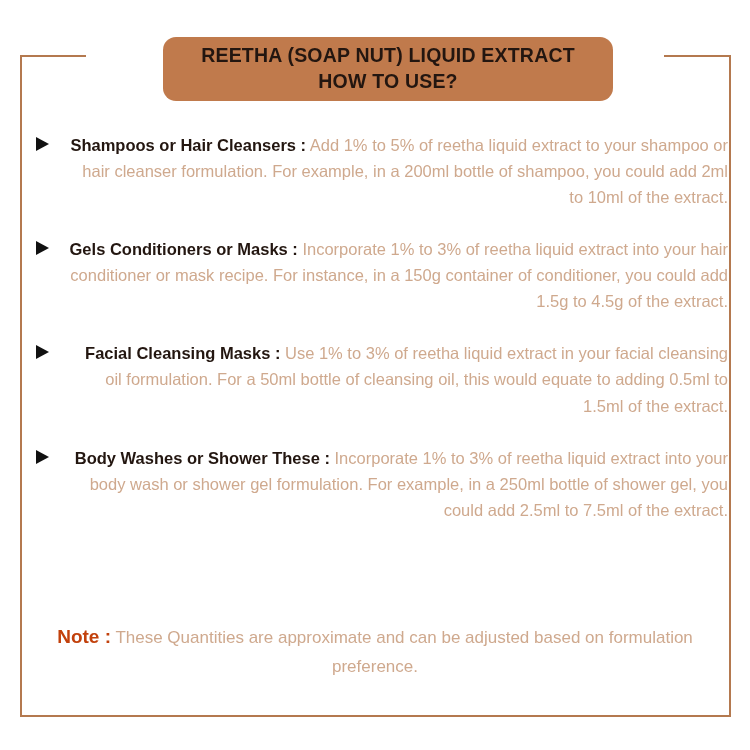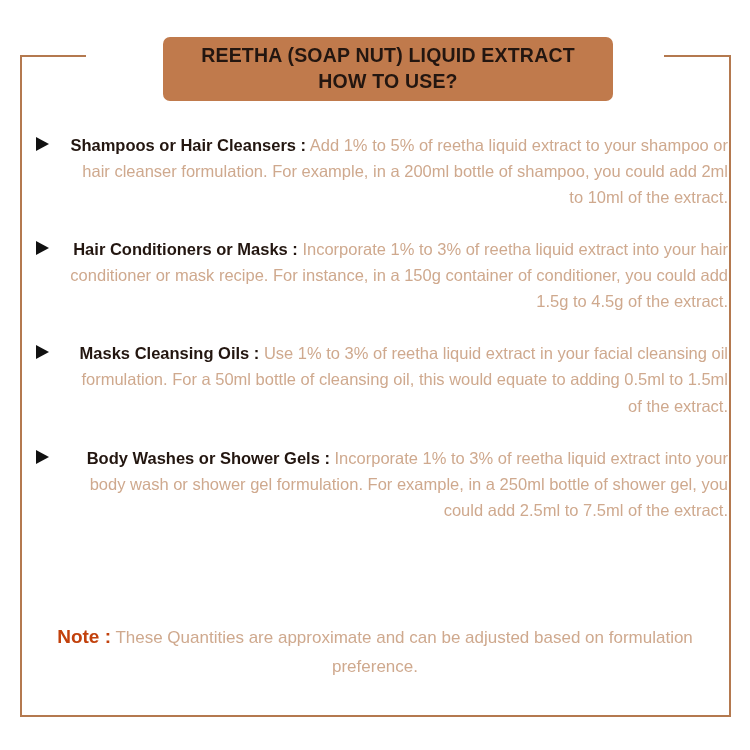--- a/index.html
+++ b/index.html
@@ -33,21 +33,21 @@
   .frame-top-right { left: 664px; top: 55px; width: 67px;  height: 2px; }
 
   
   .banner {
     position: absolute;
     left: 163px;
     top: 37px;
     width: 450px;
     height: 64px;
     background: #c07a4c;
-    border-radius: 7px;
+    border-radius: 13px;
     display: flex;
     align-items: center;
     justify-content: center;
     text-align: center;
     box-sizing: border-box;
     padding: 10px 10px;
   }
   .banner-title {
     color: #231610;
     font-size: 19.5px;
@@ -133,35 +133,35 @@
     <div class="bullet-item">
       <span class="bullet-arrow"></span>
       <div class="bullet-text">
         <span class="bullet-head">Shampoos or Hair Cleansers :</span><span class="bullet-body"> Add 1% to 5% of reetha liquid extract to your shampoo or hair cleanser formulation. For example, in a 200ml bottle of shampoo, you could add 2ml to 10ml of the extract.</span>
       </div>
     </div>
 
     <div class="bullet-item">
       <span class="bullet-arrow"></span>
       <div class="bullet-text">
-        <span class="bullet-head">Hair Conditioners or Masks :</span><span class="bullet-body"> Incorporate 1% to 3% of reetha liquid extract into your hair conditioner or mask recipe. For instance, in a 150g container of conditioner, you could add 1.5g to 4.5g of the extract.</span>
+        <span class="bullet-head">Gels Conditioners or Masks :</span><span class="bullet-body"> Incorporate 1% to 3% of reetha liquid extract into your hair conditioner or mask recipe. For instance, in a 150g container of conditioner, you could add 1.5g to 4.5g of the extract.</span>
       </div>
     </div>
 
     <div class="bullet-item">
       <span class="bullet-arrow"></span>
       <div class="bullet-text">
-        <span class="bullet-head">Masks Cleansing Oils :</span><span class="bullet-body"> Use 1% to 3% of reetha liquid extract in your facial cleansing oil formulation. For a 50ml bottle of cleansing oil, this would equate to adding 0.5ml to 1.5ml of the extract.</span>
+        <span class="bullet-head">Facial Cleansing Masks :</span><span class="bullet-body"> Use 1% to 3% of reetha liquid extract in your facial cleansing oil formulation. For a 50ml bottle of cleansing oil, this would equate to adding 0.5ml to 1.5ml of the extract.</span>
       </div>
     </div>
 
     <div class="bullet-item">
       <span class="bullet-arrow"></span>
       <div class="bullet-text">
-        <span class="bullet-head">Body Washes or Shower Gels :</span><span class="bullet-body"> Incorporate 1% to 3% of reetha liquid extract into your body wash or shower gel formulation. For example, in a 250ml bottle of shower gel, you could add 2.5ml to 7.5ml of the extract.</span>
+        <span class="bullet-head">Body Washes or Shower These :</span><span class="bullet-body"> Incorporate 1% to 3% of reetha liquid extract into your body wash or shower gel formulation. For example, in a 250ml bottle of shower gel, you could add 2.5ml to 7.5ml of the extract.</span>
       </div>
     </div>
 
   </div>
 
   <div class="note">
     <span class="note-label">Note :</span><span class="note-body"> These Quantities are approximate and can be adjusted based on formulation preference.</span>
   </div>
 
 </div>

